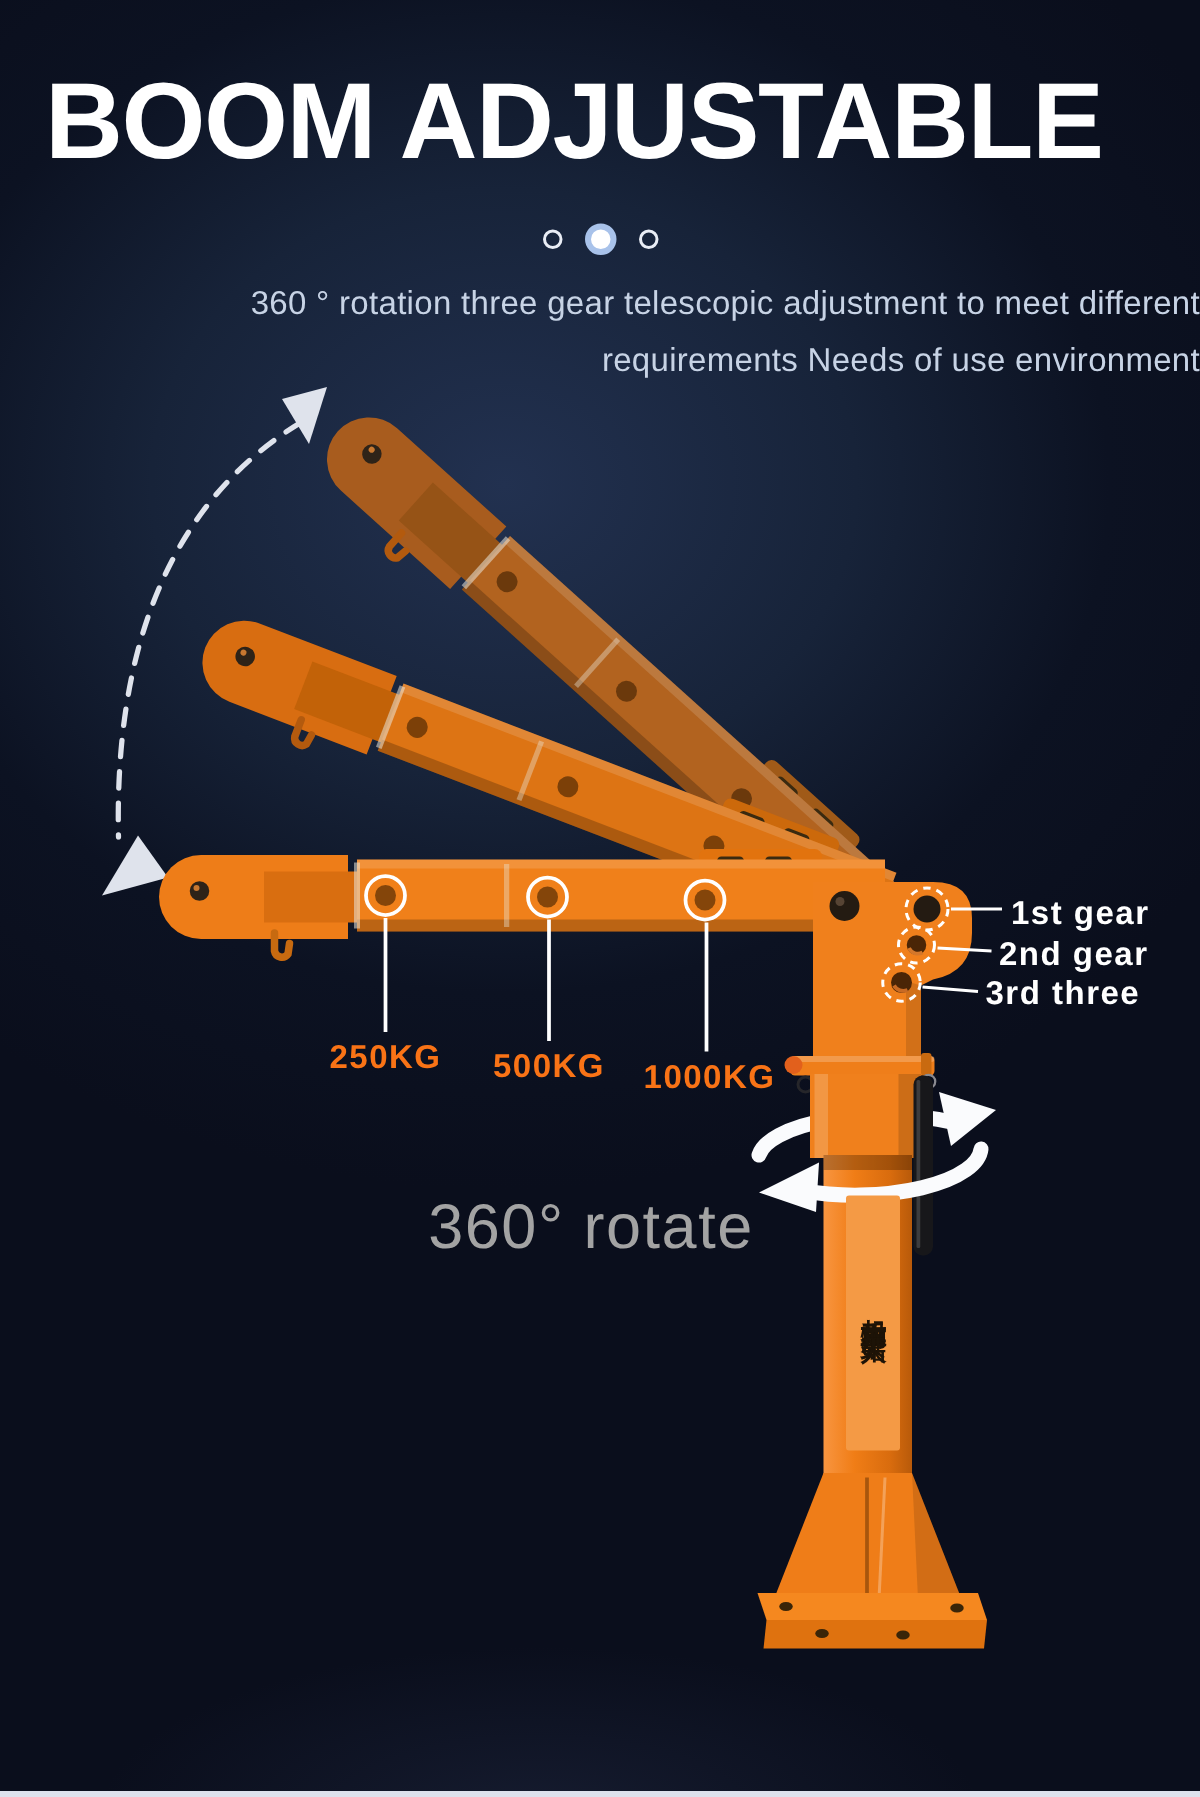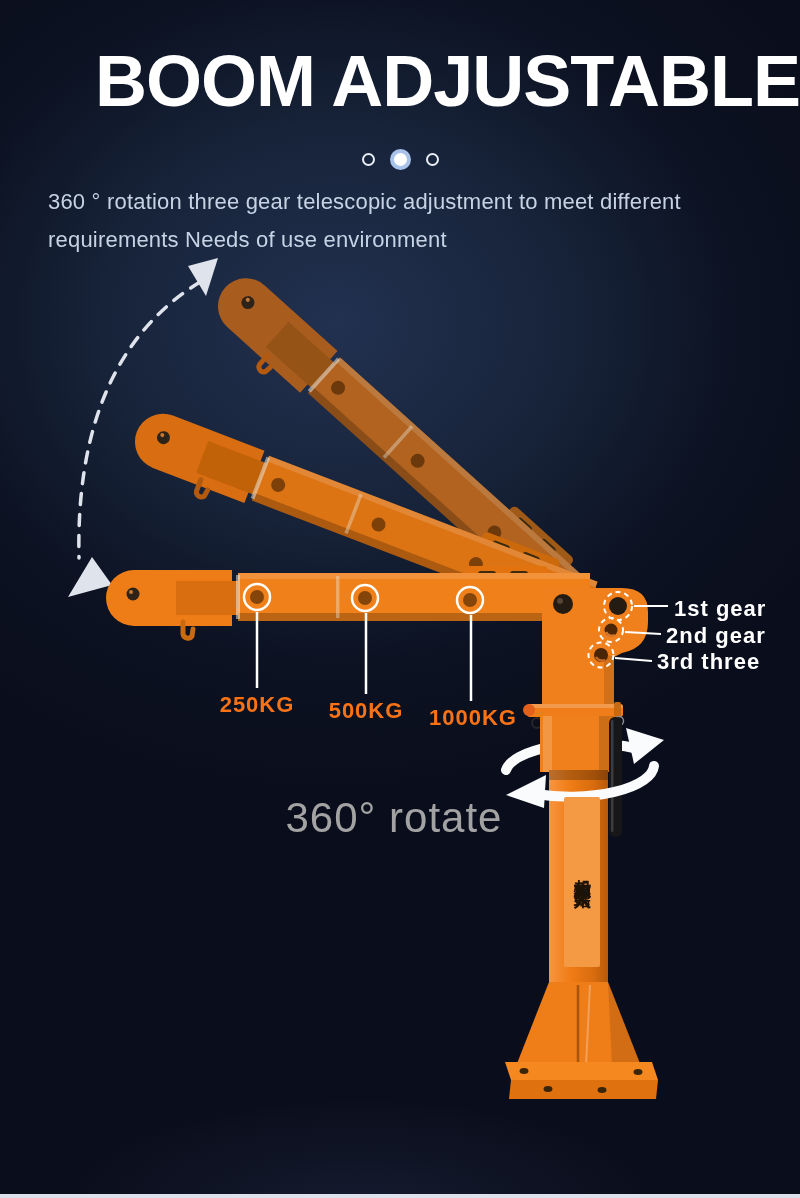--- a/index.html
+++ b/index.html
@@ -10,29 +10,29 @@
   }
   .bg{
     position:absolute;inset:0;
     background:
       radial-gradient(ellipse 560px 470px at 42% 27%, #223150 0%, #172339 42%, #0c1222 72%, rgba(7,10,20,0) 100%),
       radial-gradient(ellipse 420px 160px at 45% 101%, rgba(42,52,82,0.35) 0%, rgba(7,10,20,0) 70%),
       linear-gradient(180deg,#0a0e1c 0%, #0a0e1c 100%);
   }
   .abs{position:absolute;}
   .title{
-    left:0;right:0;top:44px;text-align:right;
+    left:0;right:0;top:44px;text-align:left;
     font-size:72px;font-weight:700;letter-spacing:-1px;color:#ffffff;
-    line-height:1.05;white-space:nowrap;
+    line-height:1.05;white-space:nowrap;padding-left:30px;
   }
   .dots{left:0;right:0;top:149px;display:flex;justify-content:center;align-items:center;gap:15px;}
   .dot{width:13px;height:13px;border-radius:50%;border:2px solid #e9edf5;background:transparent;box-sizing:border-box;}
   .dot.active{width:21px;height:21px;border:4px solid #a8c2ea;background:#ffffff;}
   .subtitle{
-    left:0;right:0;text-align:left;color:#c7d3e5;font-size:22px;font-weight:400;
+    left:0;right:0;text-align:right;color:#c7d3e5;font-size:22px;font-weight:400;
     letter-spacing:0.2px;white-space:nowrap;margin-left:48px;
   }
   .sub1{top:189px;} .sub2{top:227px;}
   .cap-label{
     color:#f97316;font-size:22px;font-weight:700;letter-spacing:1px;
     text-align:center;white-space:nowrap;width:146px;
   }
   .gear-label{
     color:#ffffff;font-size:22px;font-weight:700;letter-spacing:1px;white-space:nowrap;
   }

